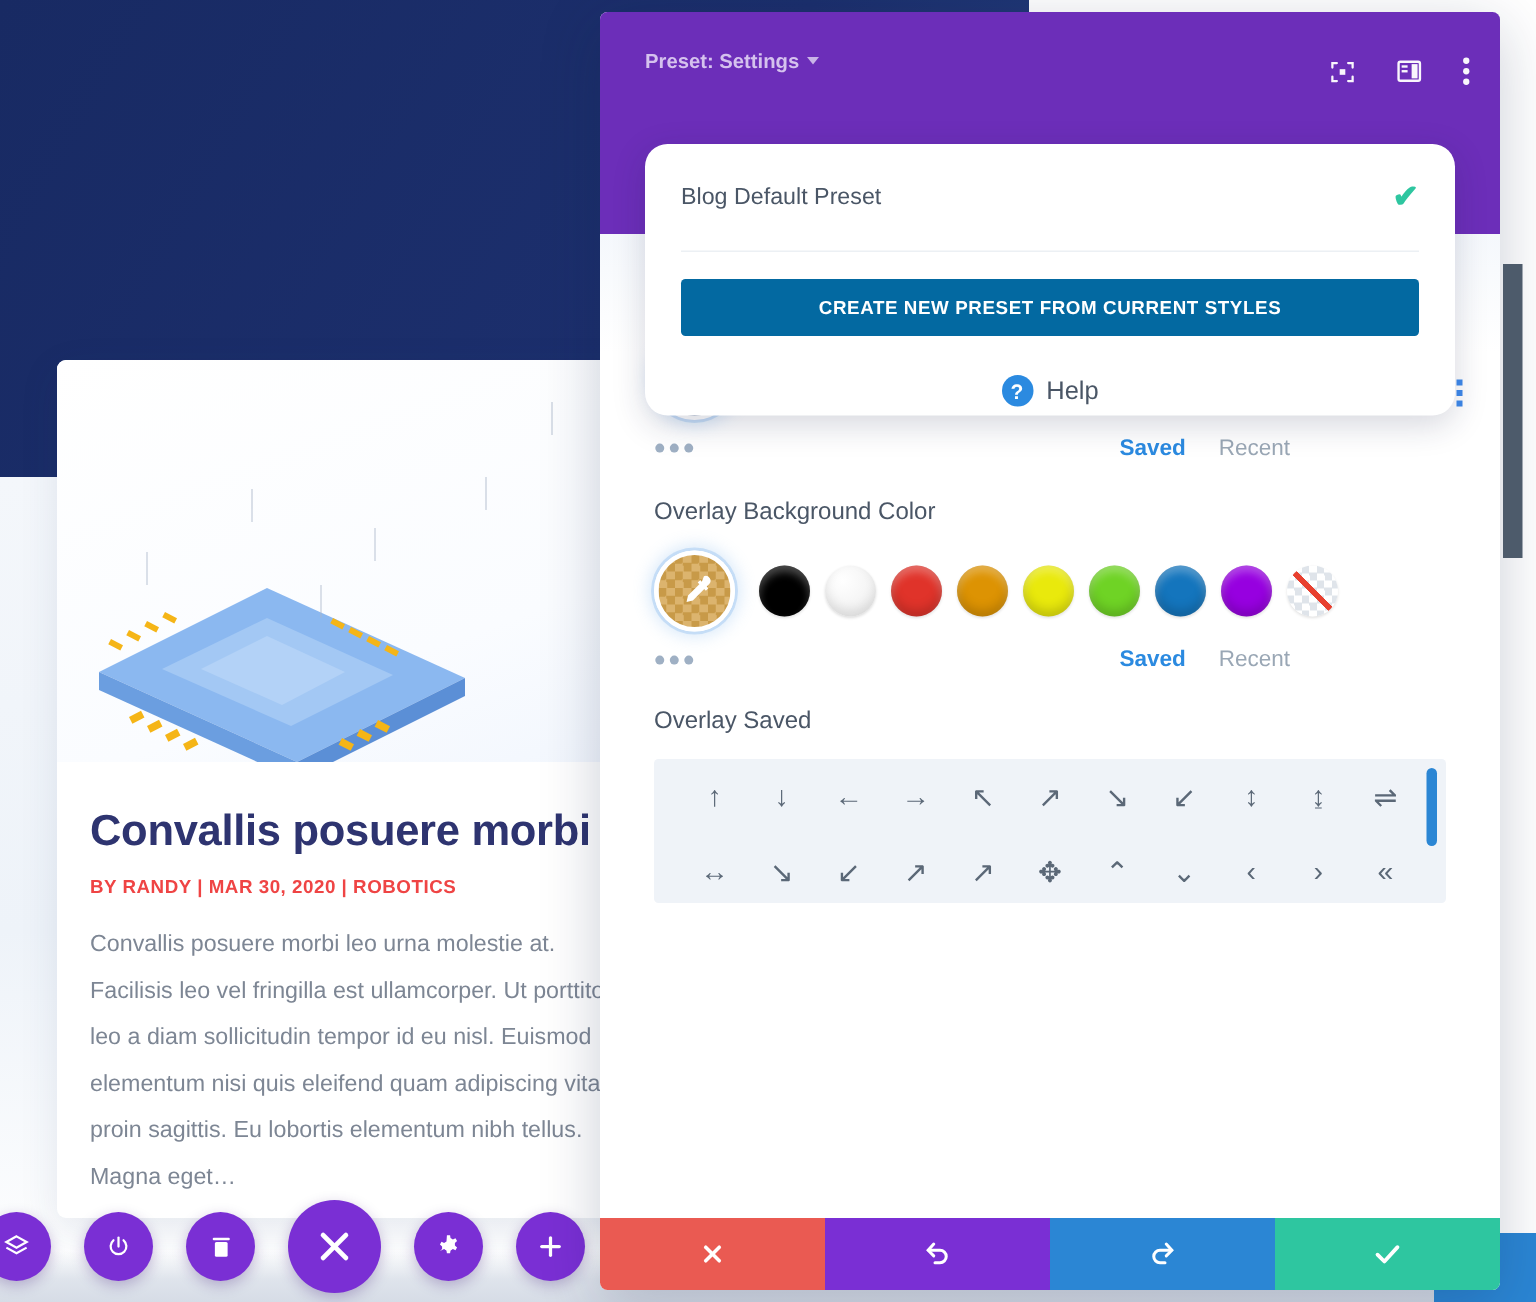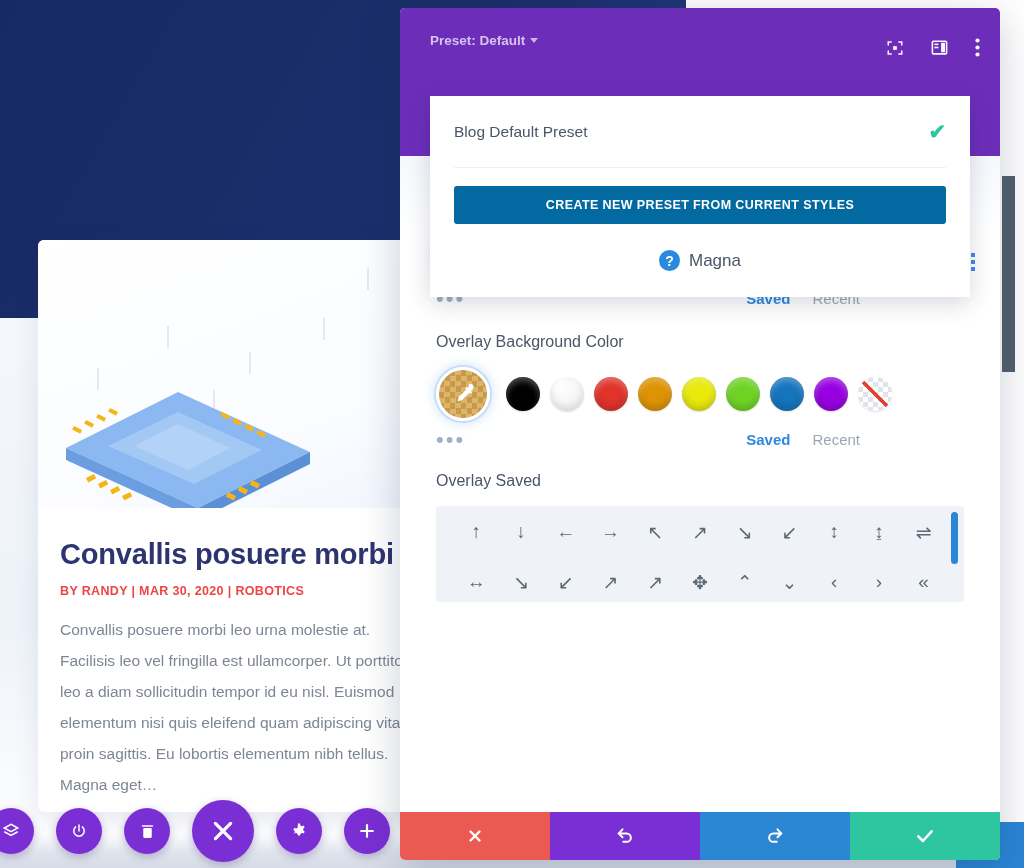--- a/index.html
+++ b/index.html
@@ -102,23 +102,23 @@
     display: inline-block;
   }
   .header-icons {
     position: absolute; right: 20px; top: 30px; display: flex; align-items: center; gap: 26px;
   }
   .hicon { color: #fff; opacity: .96; cursor: pointer; display: block; }
 
   
   .preset-panel {
     position: absolute; left: 30px; top: 88px; width: 540px;
-    background: #fff; border-radius: 0;
+    background: #fff; border-radius: 15px;
     box-shadow: 0 6px 22px rgba(25,35,70,.18);
-    padding: 0 24px 26px 24px; z-index: 5;
+    padding: 0 24px 6px 24px; z-index: 5;
   }
   .preset-row {
     display: flex; align-items: center; justify-content: space-between;
     height: 72px; border-bottom: 1px solid #ecf0f4; cursor: pointer;
   }
   .preset-row-label { font-size: 15.5px; color: #4a5666; }
   .check-green { color: #2ec6a0; font-size: 21px; font-weight: bold; }
   .preset-btn {
     display: block; width: 100%; height: 38px; margin-top: 18px;
     background: #0369a1; color: #fff; border: none; border-radius: 3px;
@@ -369,21 +369,21 @@
     </div>
   </div>
   <div class="blue-tab">
     <span>raf</span>
   </div>
 
   <div class="modal">
 
     <div class="modal-header">
       <div class="modal-preset">
-        <span>Preset: Default</span>
+        <span>Preset: Settings</span>
         <span class="caret-dn"></span>
       </div>
 
       <div class="header-icons">
         <span>
           <svg class="hicon" width="18" height="18" viewBox="0 0 24 24" fill="none" stroke="#fff" stroke-width="2" stroke-linecap="round">
             <path d="M3 8V4h4"></path>
               <path d="M21 8V4h-4"></path>
               <path d="M3 16v4h4"></path>
               <path d="M21 16v4h-4"></path>
@@ -409,21 +409,21 @@
     </div>
 
     <div class="preset-panel">
       <div class="preset-row">
         <span class="preset-row-label">Blog Default Preset</span>
         <span class="check-green">✔</span>
       </div>
       <button class="preset-btn">CREATE NEW PRESET FROM CURRENT STYLES</button>
       <div class="help-row">
         <span class="help-q">?</span>
-        <span class="help-text">Magna</span>
+        <span class="help-text">Help</span>
       </div>
     </div>
 
     <div class="modal-body">
 
       <div>
         <div class="field-label">Overlay Icon Color</div>
         <div class="swatch-row">
           <div class="picker-main" style="background:#0c2c5e">
             <svg width="26" height="26" viewBox="0 0 24 24" fill="#fff">

